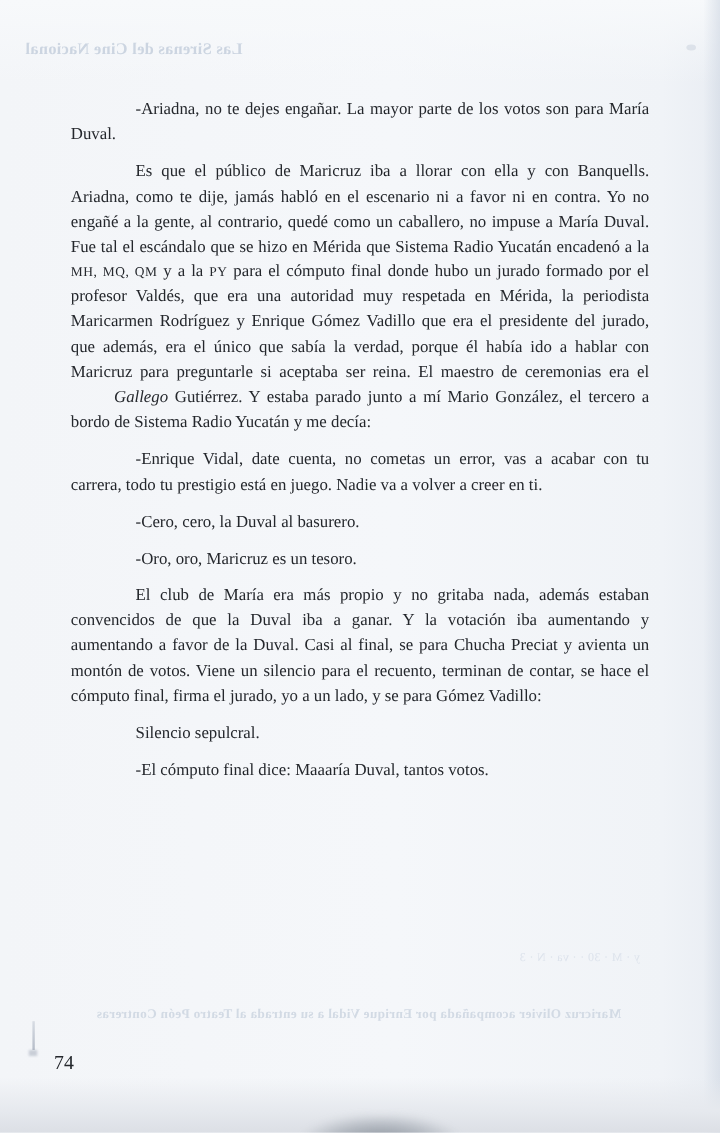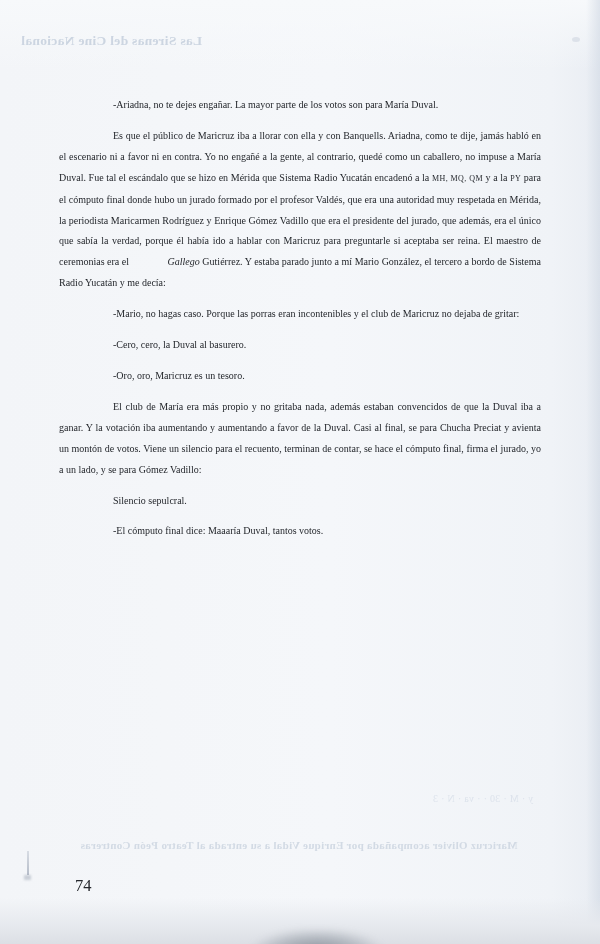--- a/index.html
+++ b/index.html
@@ -54,36 +54,36 @@
     pointer-events: none;
     user-select: none;
   }
   .bleed-header { left: 34px; top: 33px; width: 168px; font-size: 13.5px; text-align: center; }
   .bleed-caption { left: 52px; top: 839px; width: 494px; font-size: 11px; text-align: center; color: #d2dae4; }
   .bleed-fragment { left: 380px; top: 793px; width: 206px; font-size: 10px; text-align: center; color: #dde3ec; font-weight: normal; }
   
   .text-block {
     position: absolute;
     left: 59px;
-    top: 95px;
+    top: 82px;
     width: 482px;
     color: #24272c;
-    font-size: 10px;
+    font-size: 14px;
     line-height: 20.9px;
   }
   .para {
     margin: 0 0 10px 0;
     text-align: justify;
     text-indent: 54px;
   }
   .para .i  { font-style: italic; margin-left: 36px; }
   .para .sc { font-size: 0.8em; letter-spacing: 0.4px; }
   .page-number {
     position: absolute;
-    left: 75px;
+    left: 45px;
     top: 876px;
     font-size: 16.5px;
     color: #24272c;
   }
   .speck {
     position: absolute; left: 572px; top: 37px; width: 8px; height: 5px;
     background: rgba(200,208,220,0.5); border-radius: 50%;
   }
 </style>
 </head>
@@ -92,21 +92,21 @@
 <div id="scan">
   <div class="shade-top"></div>
 
   <div class="bleed bleed-header">Las Sirenas del Cine Nacional</div>
 
   <div class="speck"></div>
 
   <div class="text-block">
       <p class="para"><span>-Ariadna, no te dejes engañar. La mayor parte de los votos son para María Duval.</span></p>
       <p class="para"><span>Es que el público de Maricruz iba a llorar con ella y con Banquells. Ariadna, como te dije, jamás habló en el escenario ni a favor ni en contra. Yo no engañé a la gente, al contrario, quedé como un caballero, no impuse a María Duval. Fue tal el escándalo que se hizo en Mérida que Sistema Radio Yucatán encadenó a la </span><span class="sc">MH, MQ, QM</span><span> y a la </span><span class="sc">PY</span><span> para el cómputo final donde hubo un jurado formado por el profesor Valdés, que era una autoridad muy respetada en Mérida, la periodista Maricarmen Rodríguez y Enrique Gómez Vadillo que era el presidente del jurado, que además, era el único que sabía la verdad, porque él había ido a hablar con Maricruz para preguntarle si aceptaba ser reina. El maestro de ceremonias era el </span><span class="i">Gallego</span><span> Gutiérrez. Y estaba parado junto a mí Mario González, el tercero a bordo de Sistema Radio Yucatán y me decía:</span></p>
-      <p class="para"><span>-Mario, no hagas caso. Porque las porras eran incontenibles y el club de Maricruz no dejaba de gritar:</span></p>
+      <p class="para"><span>-Enrique Vidal, date cuenta, no cometas un error, vas a acabar con tu carrera, todo tu prestigio está en juego. Nadie va a volver a creer en ti.</span></p>
       <p class="para"><span>-Cero, cero, la Duval al basurero.</span></p>
       <p class="para"><span>-Oro, oro, Maricruz es un tesoro.</span></p>
       <p class="para"><span>El club de María era más propio y no gritaba nada, además estaban convencidos de que la Duval iba a ganar. Y la votación iba aumentando y aumentando a favor de la Duval. Casi al final, se para Chucha Preciat y avienta un montón de votos. Viene un silencio para el recuento, terminan de contar, se hace el cómputo final, firma el jurado, yo a un lado, y se para Gómez Vadillo:</span></p>
       <p class="para"><span>Silencio sepulcral.</span></p>
       <p class="para"><span>-El cómputo final dice: Maaaría Duval, tantos votos.</span></p>
     </div>
 
   <div class="bleed bleed-fragment">y  ·  M  ·  30  ·  ·  va  ·  N  ·  3</div>
 
   <div class="bleed bleed-caption">Maricruz Olivier acompañada por Enrique Vidal a su entrada al Teatro Peón Contreras</div>

